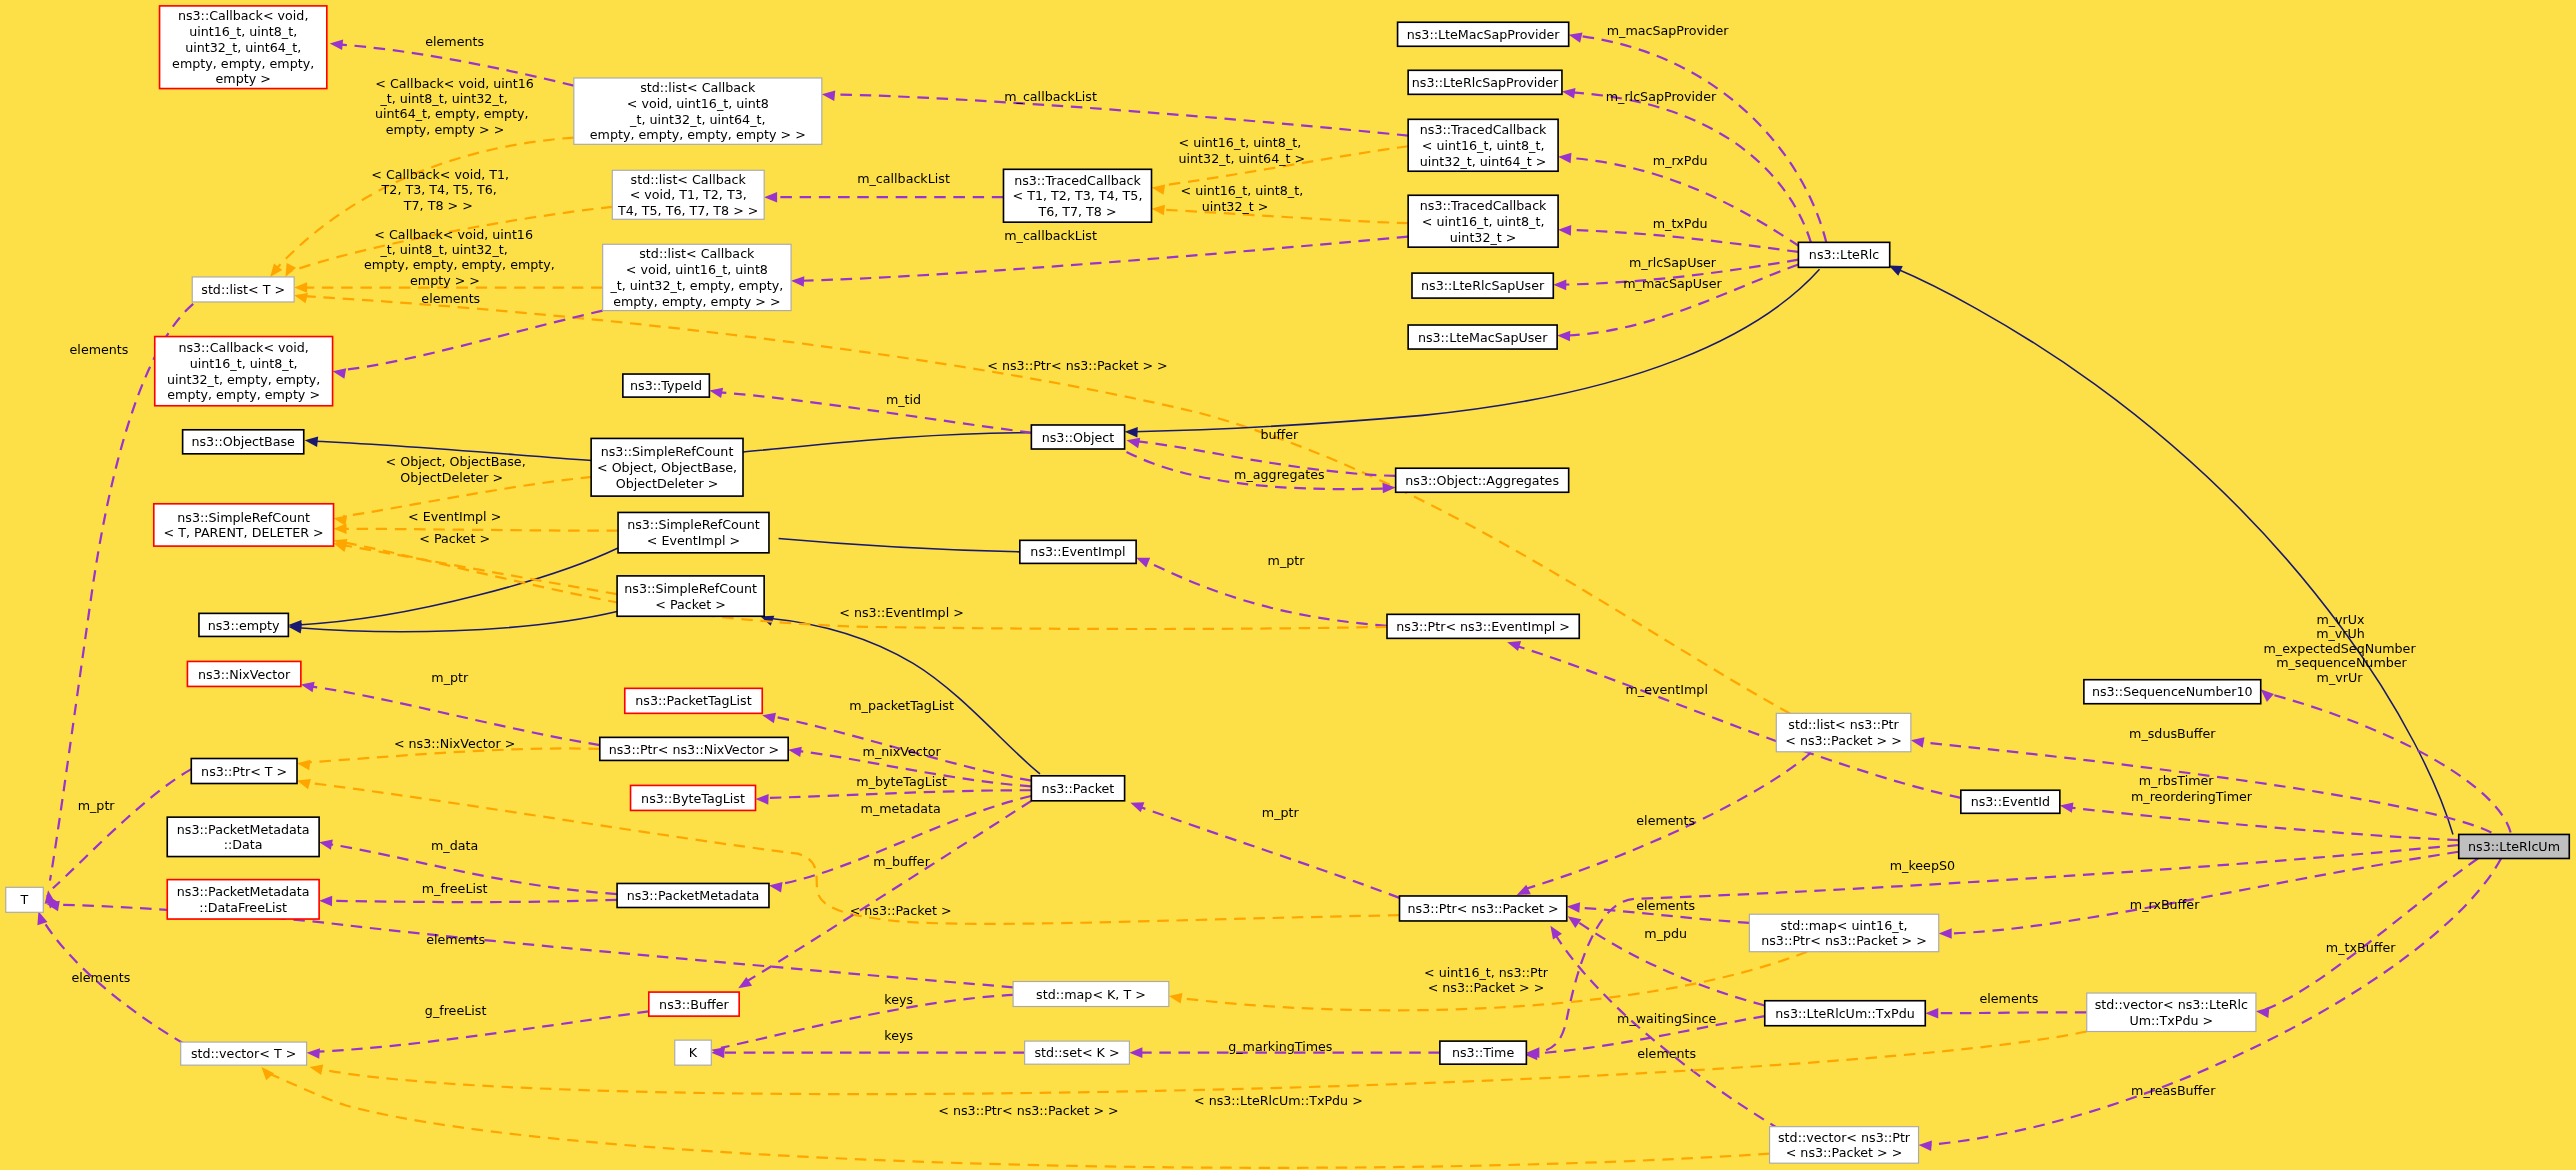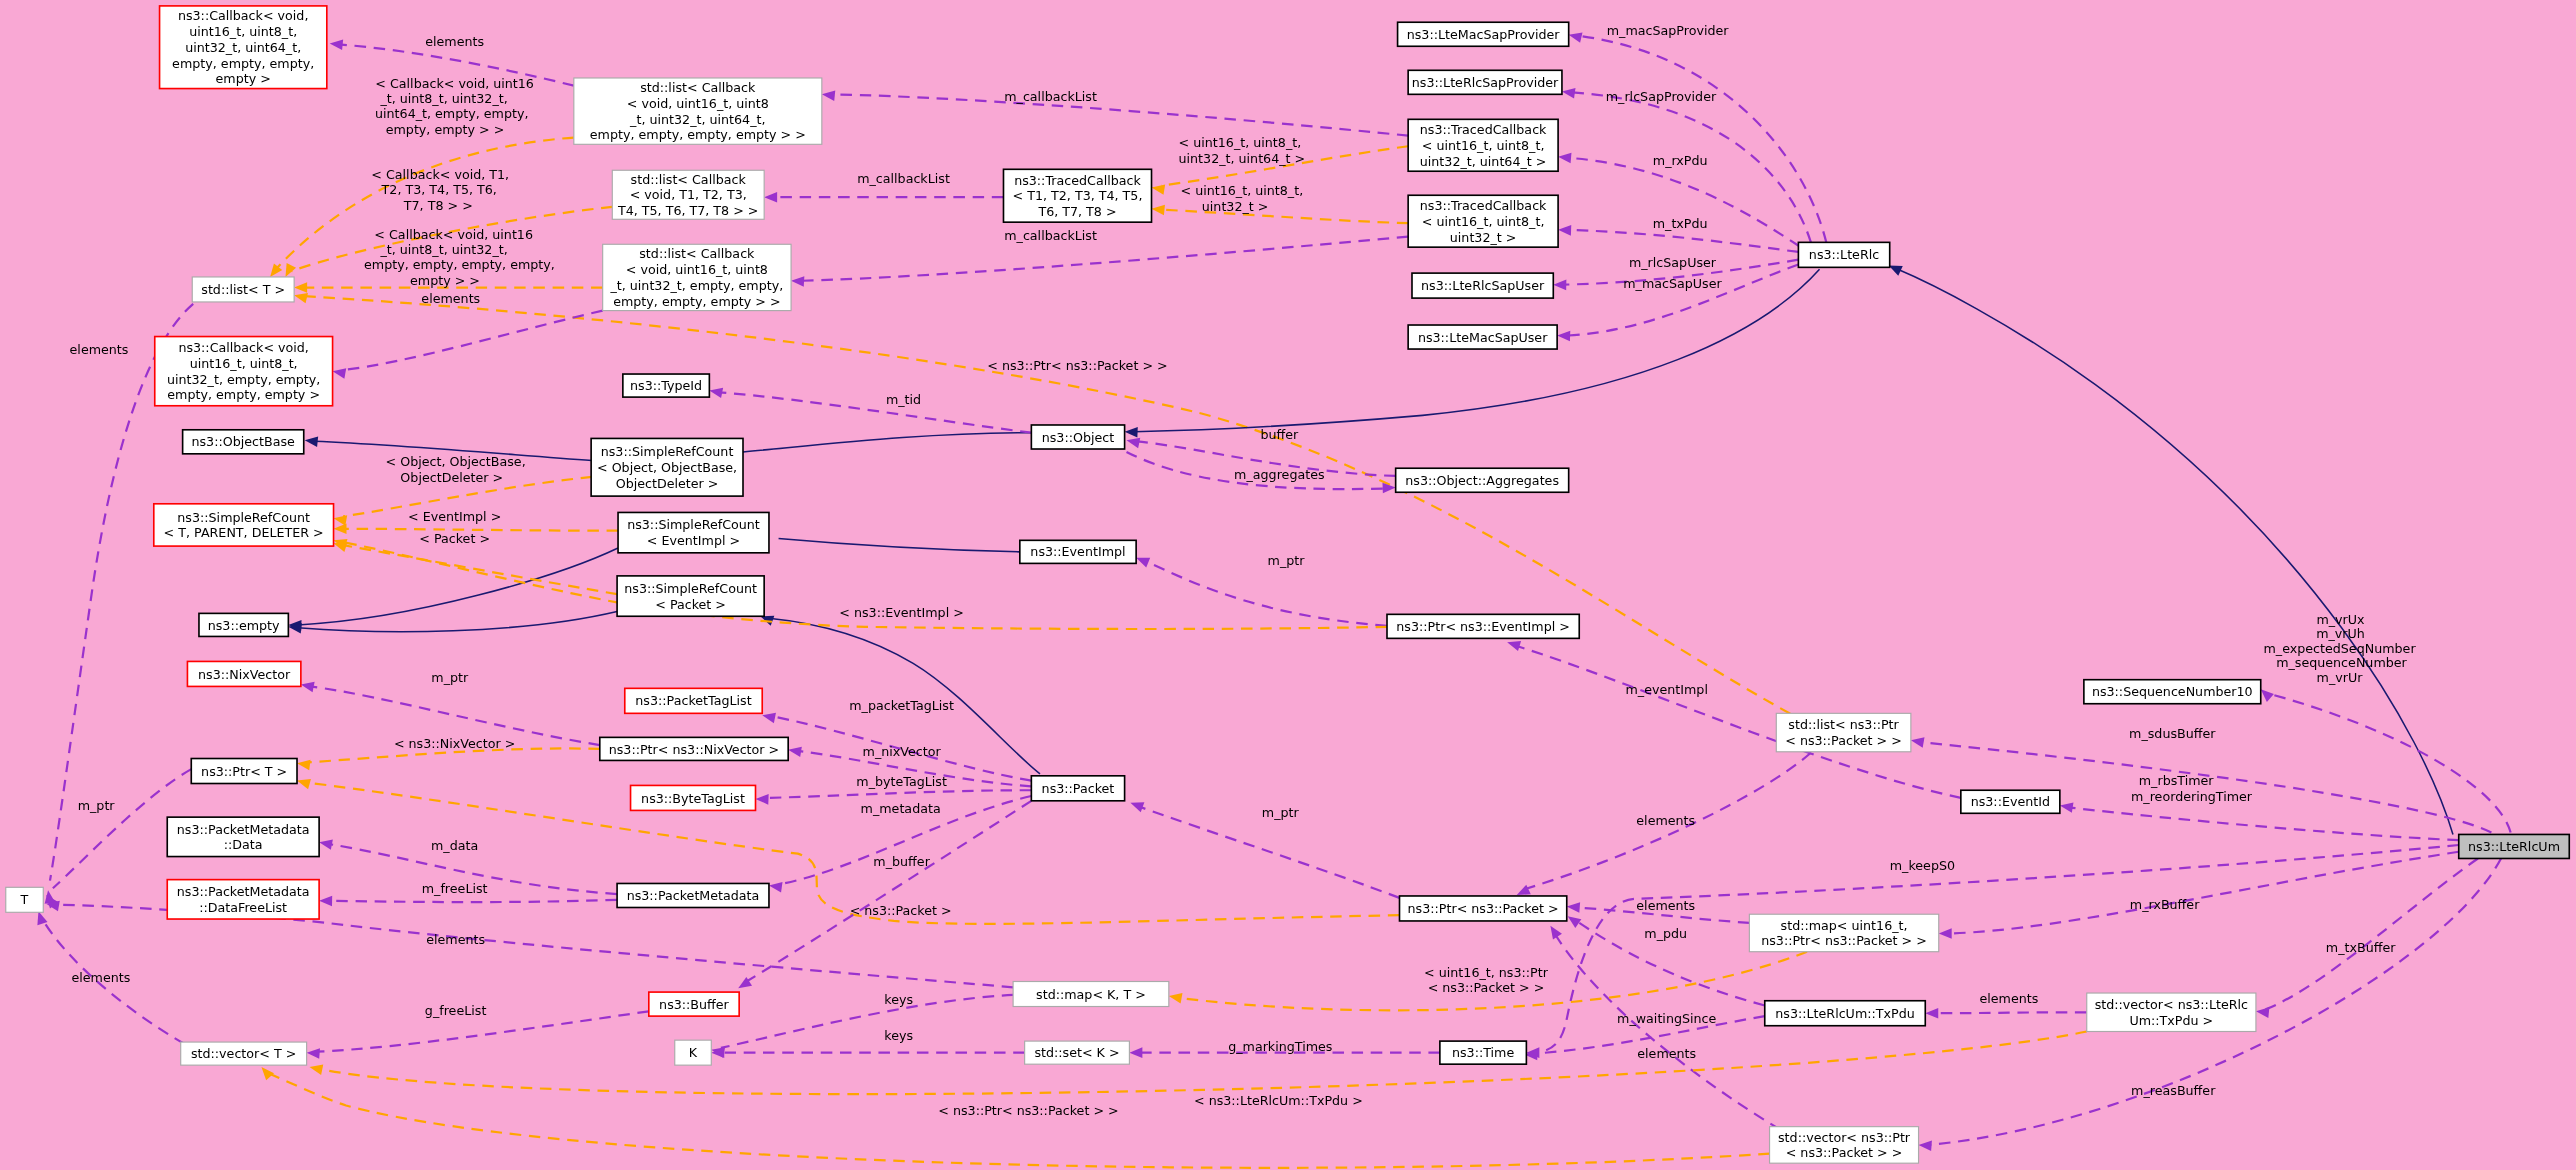--- a/index.html
+++ b/index.html
@@ -1,17 +1,17 @@
 <!DOCTYPE html>
 <html><head>
 <meta charset="utf-8">
 <title>ns3::LteRlcUm collaboration diagram</title>
 <style>
 html,body{margin:0;padding:0;background:#ffffff;}
-#wrap{position:relative;width:2576px;height:1171px;background:#f9a8d4;overflow:hidden;text-decoration:underline;}
+#wrap{position:relative;width:2576px;height:1171px;background:#fde047;overflow:hidden;text-decoration:underline;}
 svg text{font-family:"DejaVu Sans",sans-serif;font-size:13.2px;fill:#000000;}
 .n-black{stroke:#000000;stroke-width:1.7;}
 .n-grey{stroke:#aaaaaa;stroke-width:1.2;}
 .n-red{stroke:#ff0000;stroke-width:1.7;}
 .n-filled{stroke:#000000;stroke-width:1.7;}
 .e-p{stroke:#9a32cd;stroke-width:2.3;stroke-dasharray:12 8;fill:none;}
 .e-o{stroke:#ffa500;stroke-width:2.3;stroke-dasharray:12 8;fill:none;}
 .e-b{stroke:#191970;stroke-width:1.6;fill:none;}
 </style>
 </head>

